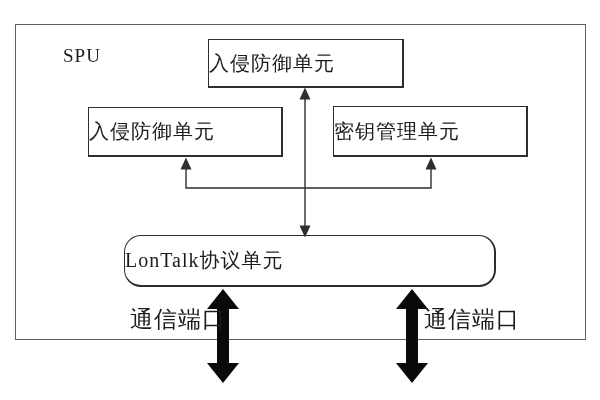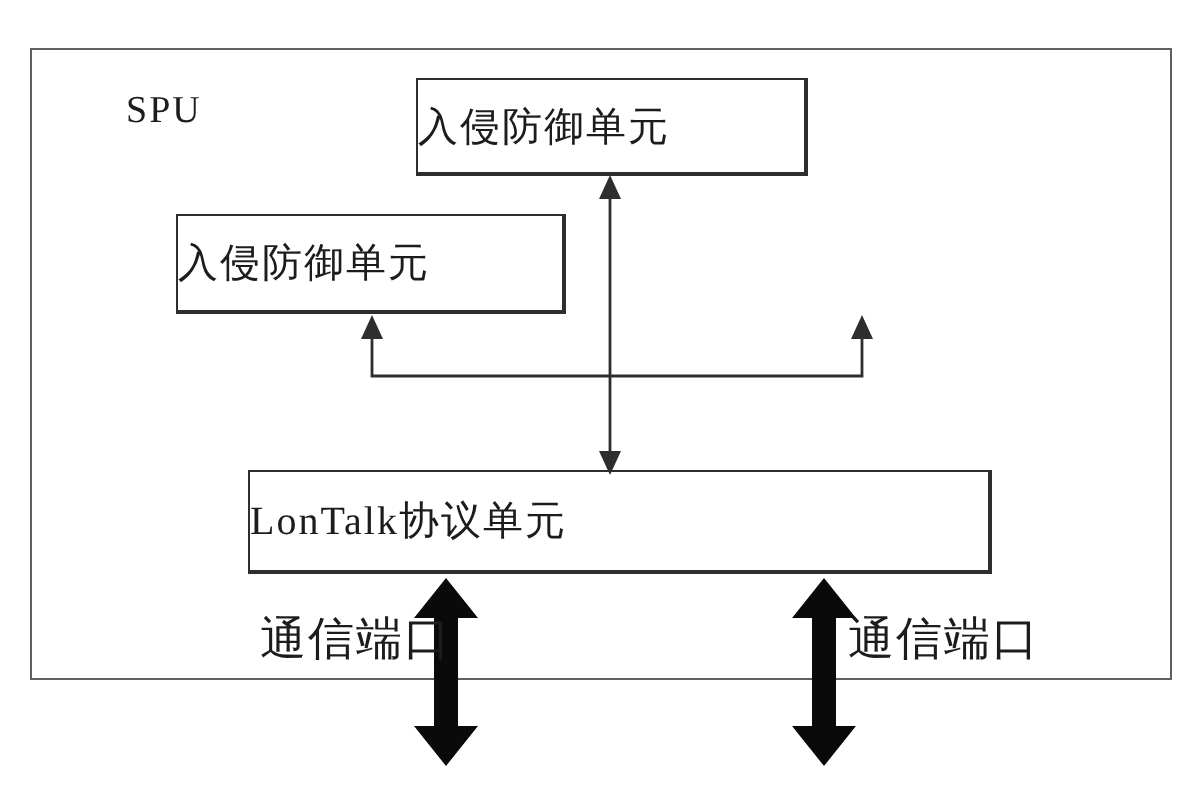--- a/index.html
+++ b/index.html
@@ -36,21 +36,21 @@
     border-bottom-width: 2.4px;
     border-right-width: 2px;
     background: var(--background-color);
     font-size: 20px;
     letter-spacing: 1px;
     white-space: nowrap;
   }
   .node-intrusion { left: 208px; top: 39px;  width: 196px; height: 49px; }
   .node-update    { left: 88px;  top: 107px; width: 195px; height: 50px; }
   .node-key       { left: 333px; top: 106px; width: 195px; height: 51px; }
-  .node-lontalk   { left: 124px; top: 235px; width: 372px; height: 52px; }
+  .node-lontalk   { left: 124px; top: 235px; width: 372px; height: 52px; border-radius: 17px; }
 
   svg.wires {
     position: absolute; left: 0; top: 0; width: 600px; height: 400px;
     pointer-events: none;
   }
   .wire { stroke: var(--line-color); stroke-width: 1.4; fill: none; }
   .wire-head { fill: var(--line-color); stroke: none; }
   .thick-arrow { fill: var(--thick-arrow-color); stroke: none; }
 
   .port-label {
@@ -70,20 +70,23 @@
   <div class="spu-label">SPU</div>
 
   <div class="node node-intrusion">
     <span>入侵防御单元</span>
   </div>
 
   <div class="node node-update">
     <span>入侵防御单元</span>
   </div>
 
+  <div class="node node-key">
+    <span>密钥管理单元</span>
+  </div>
 
   <div class="node node-lontalk">
     <span>LonTalk协议单元</span>
   </div>
 
   <svg class="wires" viewBox="0 0 600 400">
 
     <line class="wire" x1="305" y1="97" x2="305" y2="228"></line>
     <polygon class="wire-head" points="305,87.5 299.5,99.5 310.5,99.5"></polygon>
     <polygon class="wire-head" points="305,237.5 299.5,225.5 310.5,225.5"></polygon>

